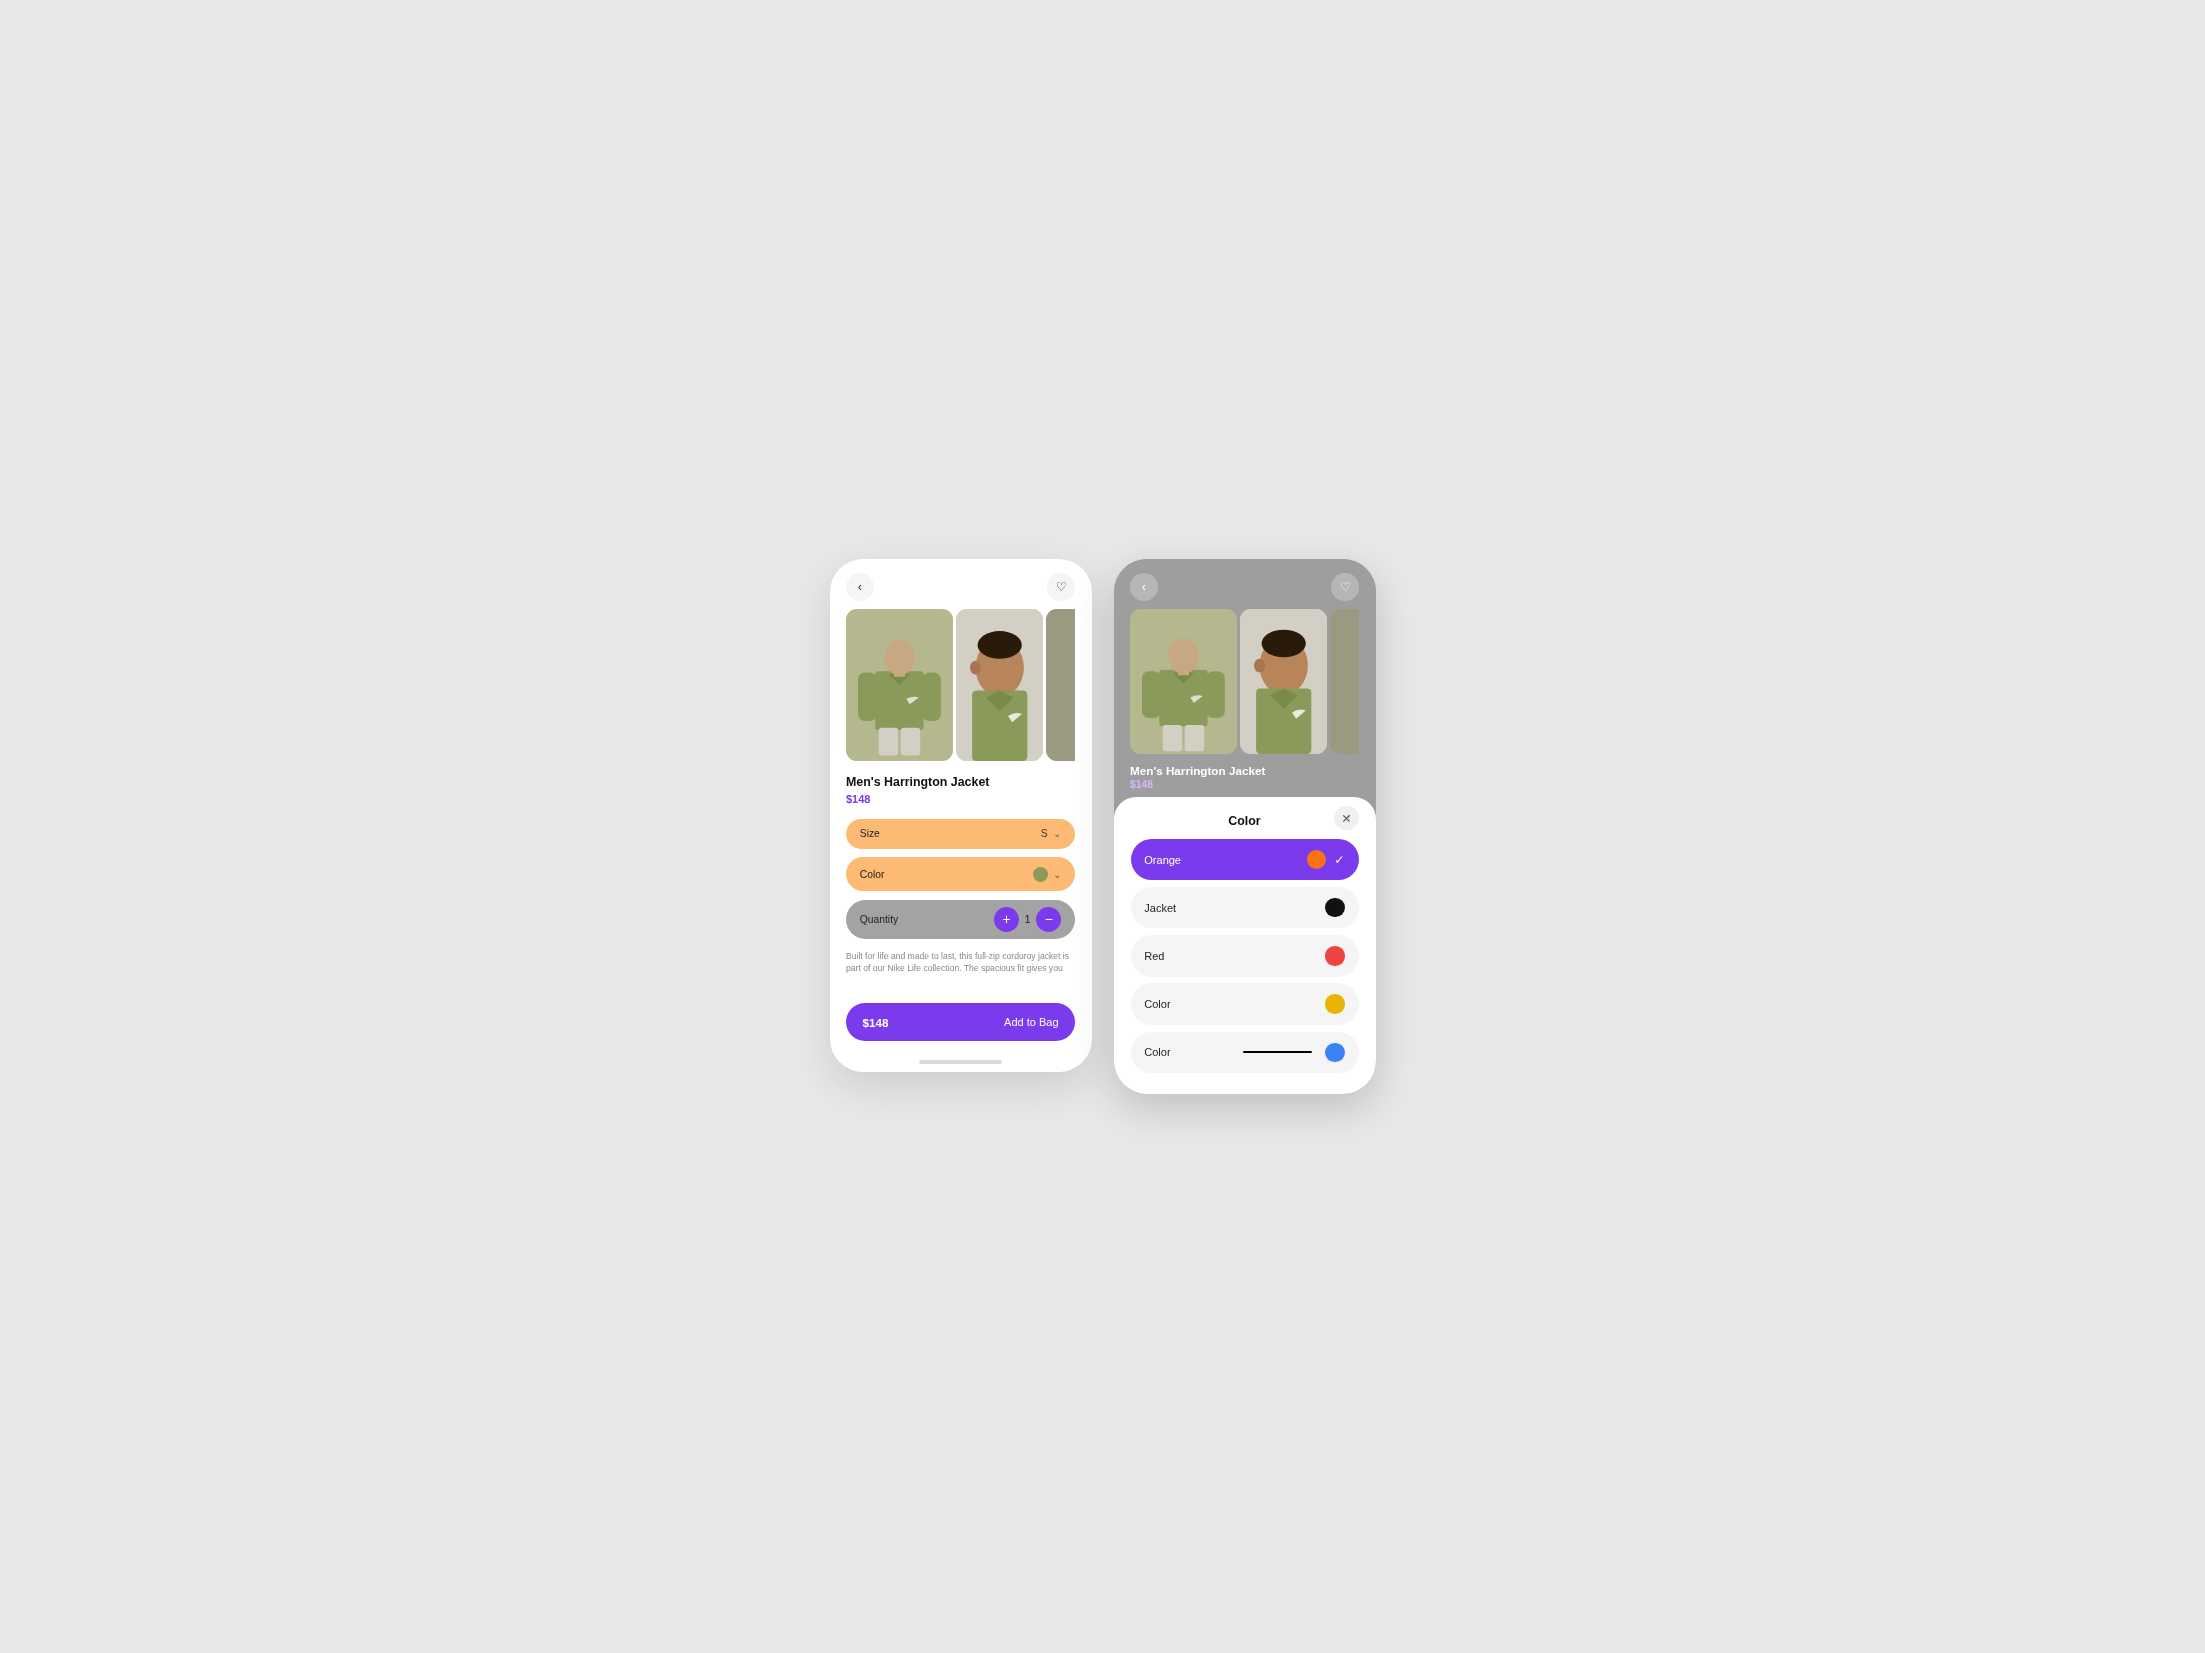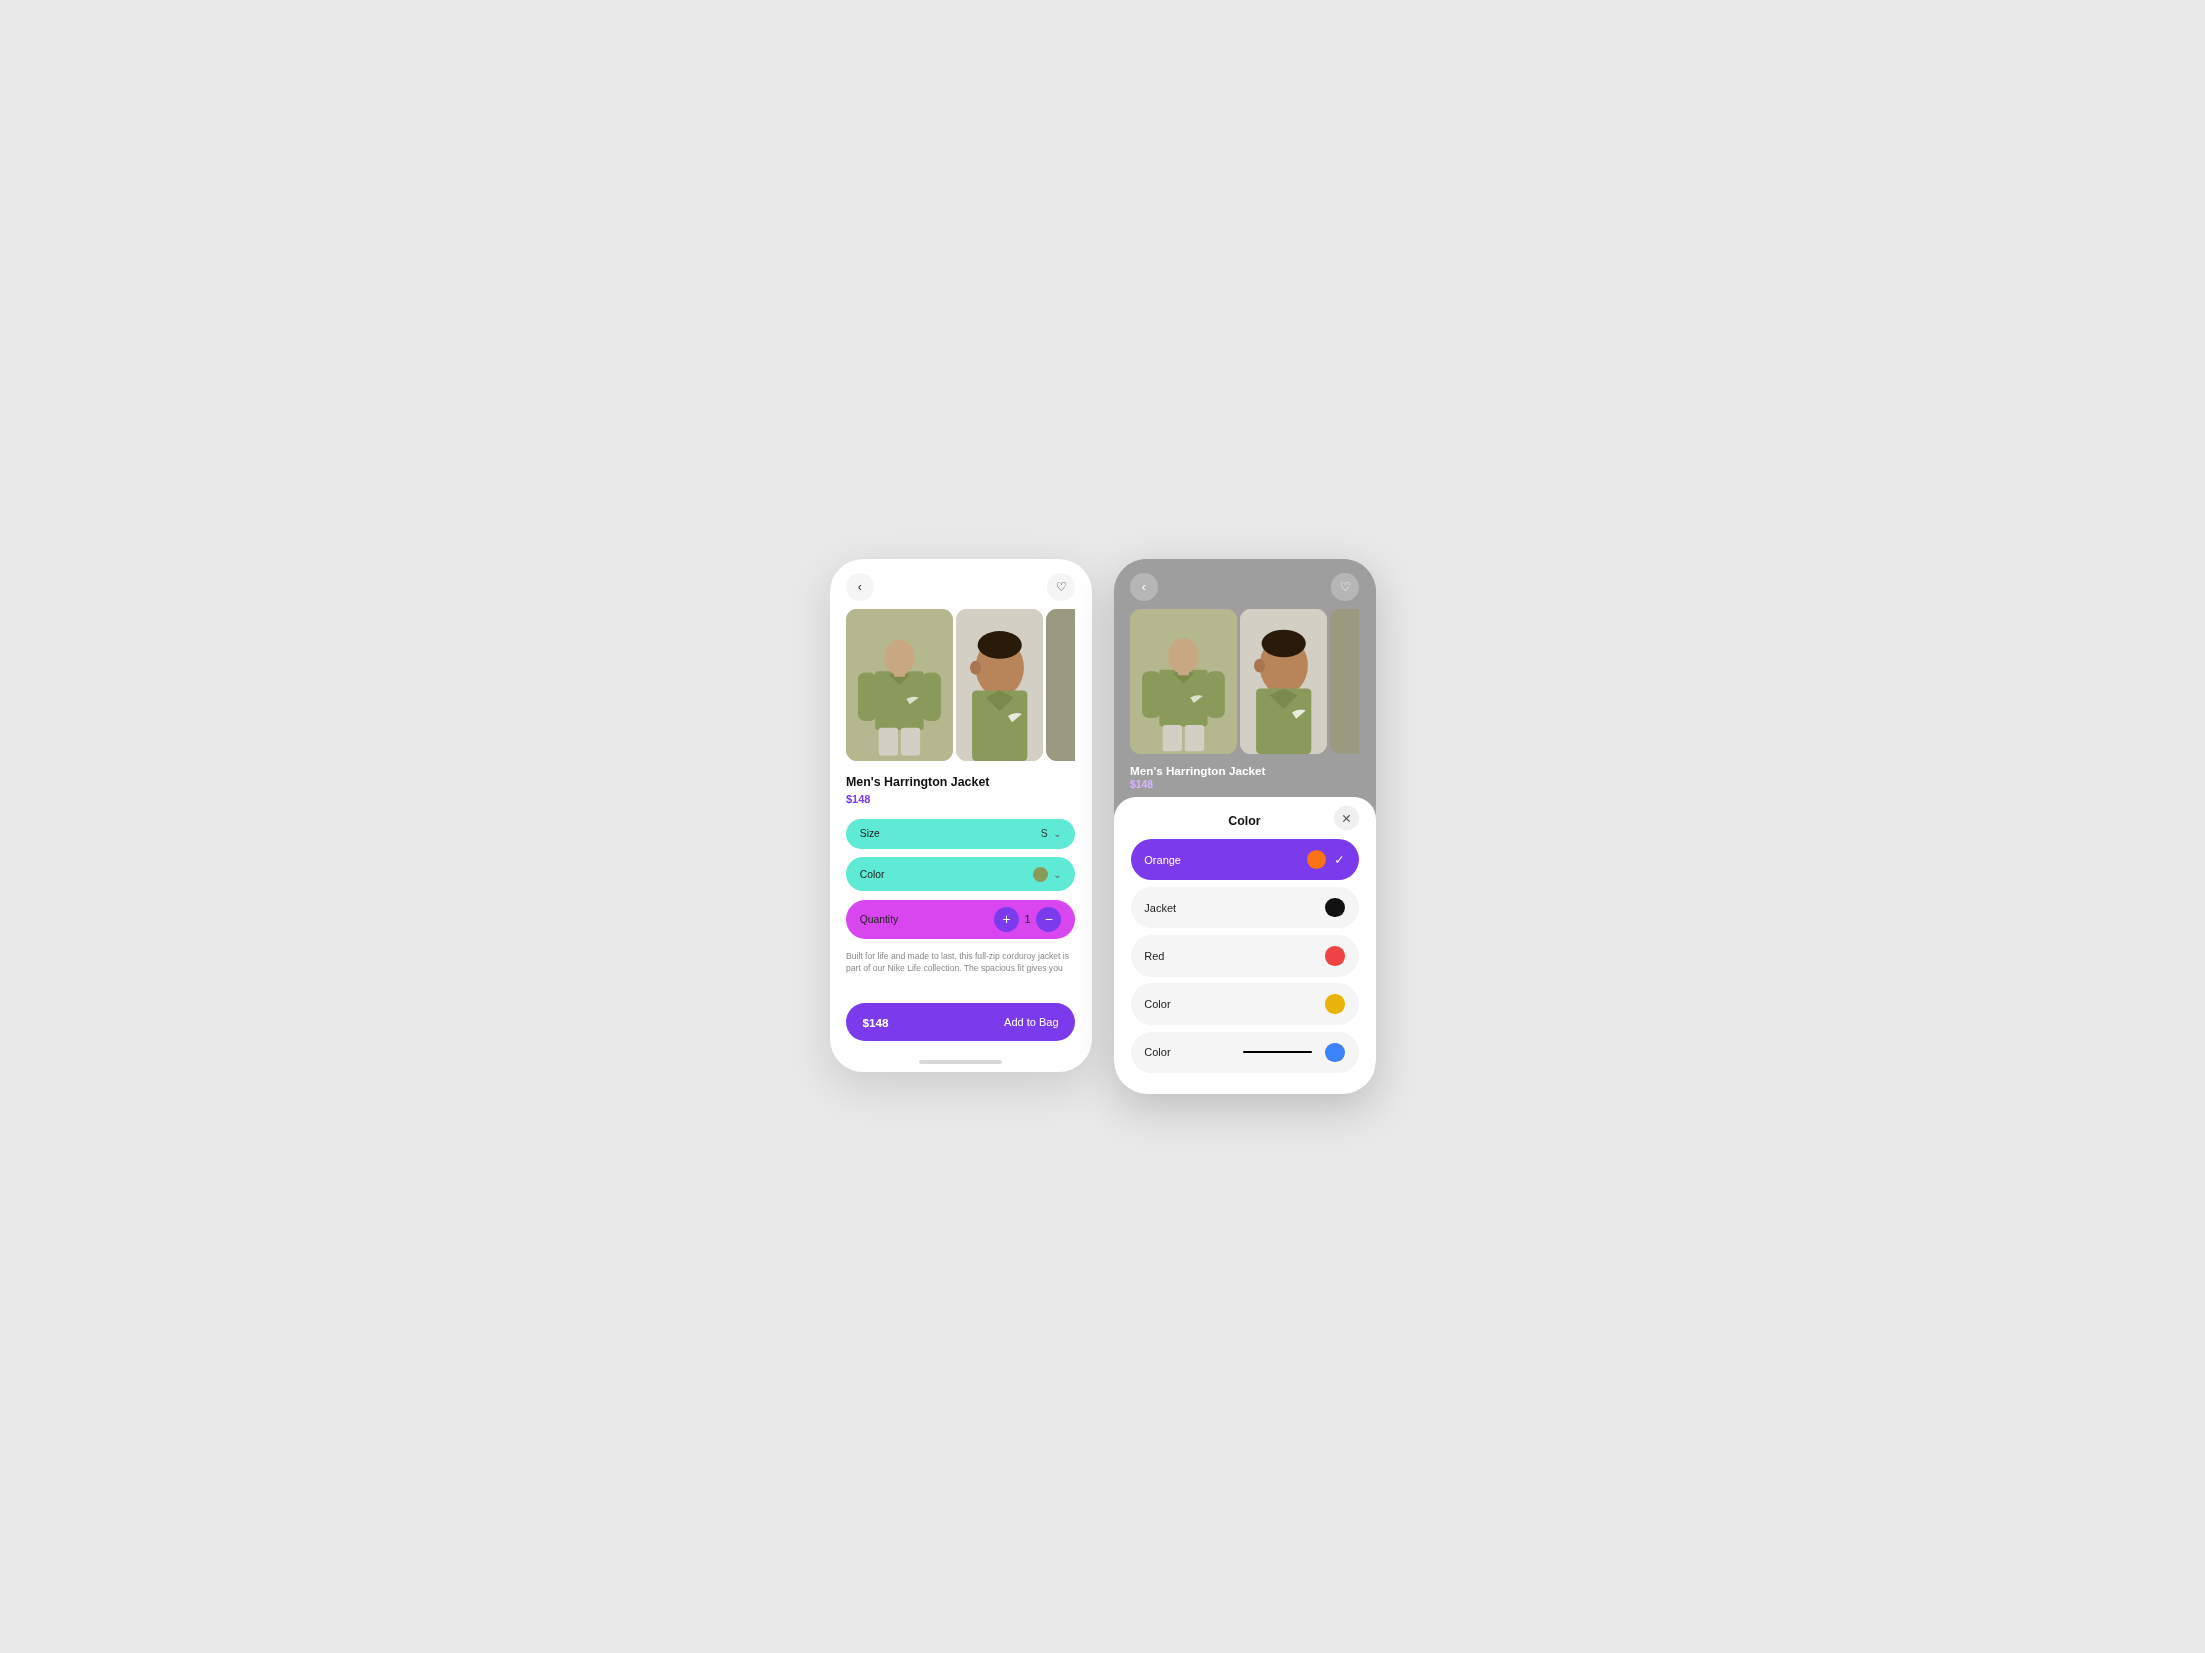--- a/index.html
+++ b/index.html
@@ -93,21 +93,21 @@
     }
     .product-price {
       font-size: 11px;
       font-weight: 600;
       color: #7c3aed;
       margin-bottom: 13.8px;
     }
 
     
     .option-row {
-      background: #5eead4;
+      background: #fdba74;
       border-radius: 34px;
       display: flex;
       align-items: center;
       justify-content: space-between;
       padding: 9.6px 13.8px;
       margin-bottom: 8.3px;
       cursor: pointer;
     }
     .option-label {
       font-size: 10.3px;
@@ -129,21 +129,21 @@
       color: #666;
     }
     .color-dot {
       width: 15px;
       height: 15px;
       border-radius: 50%;
     }
 
     
     .quantity-row {
-      background: #d946ef;
+      background: #a3a3a3;
       border-radius: 34px;
       display: flex;
       align-items: center;
       justify-content: space-between;
       padding: 6.9px 13.8px;
       margin-bottom: 11px;
     }
     .qty-btn {
       width: 25px;
       height: 25px;

